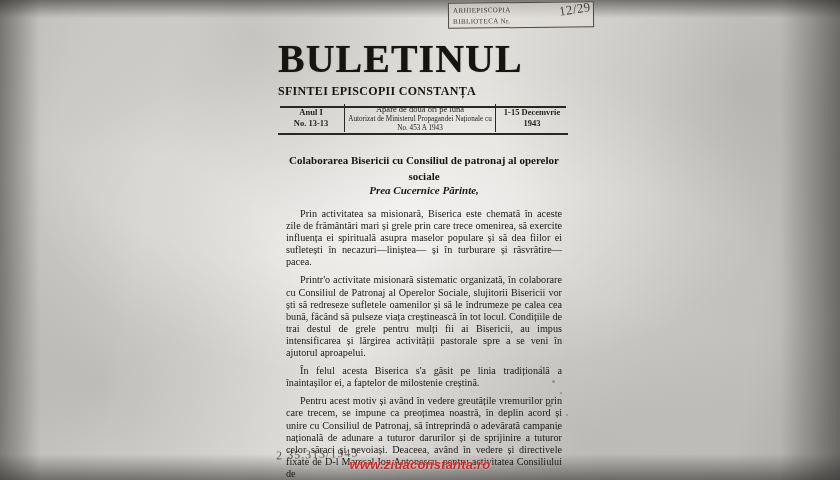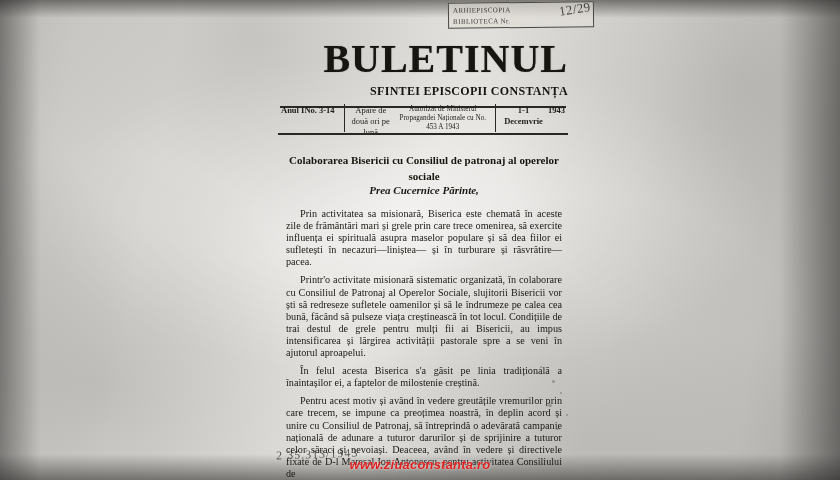--- a/index.html
+++ b/index.html
@@ -89,21 +89,21 @@
     transform: rotate(-8deg);
     opacity: 0.85;
   }
 
   
   #masthead {
     position: absolute;
     left: 278px;
     top: 38px;
     width: 290px;
-    text-align: right;
+    text-align: left;
   }
   #title-main {
     font-family: "Liberation Serif", serif;
     font-weight: bold;
     font-size: 40px;
     letter-spacing: 1px;
     color: #17150f;
     line-height: 42px;
     text-shadow: 0 0 1px rgba(0,0,0,0.5);
   }
@@ -130,21 +130,22 @@
     top: 104px;
     width: 290px;
     height: 28px;
     display: flex;
     align-items: stretch;
     color: #201e19;
     font-family: "Liberation Serif", serif;
   }
   #colophon .cell {
     display: flex;
-    flex-direction: row;
+    flex-direction: column;
+    justify-content: center;
     text-align: center;
     padding: 1px 3px;
     box-sizing: border-box;
   }
   #colophon .c1 { width: 66px; font-size: 8.5px; line-height: 11px; font-weight: bold; }
   #colophon .c2 { flex: 1; font-size: 7.2px; line-height: 9px; border-left: 1px solid #2a2823; border-right: 1px solid #2a2823; }
   #colophon .c2 .big { font-size: 8.5px; font-weight: normal; line-height: 11px; }
   #colophon .c3 { width: 72px; font-size: 8.5px; line-height: 11px; font-weight: bold; }
   #rule-bottom {
     position: absolute;
@@ -256,28 +257,28 @@
 
   <div id="masthead">
     <div id="title-main">BULETINUL</div>
     <div id="title-sub">SFINTEI EPISCOPII CONSTANȚA</div>
     <div id="rule-top"></div>
   </div>
 
   <div id="colophon">
     <div class="cell c1">
       <span>Anul I</span>
-      <span>No. 3-14</span>
+      <span>No. 13-13</span>
     </div>
     <div class="cell c2">
       <span class="big">Apare de două ori pe lună</span>
       <span>Autorizat de Ministerul Propagandei Naționale cu No. 453 A 1943</span>
     </div>
     <div class="cell c3">
-      <span>1-1 Decemvrie</span>
+      <span>1-15 Decemvrie</span>
       <span>1943</span>
     </div>
   </div>
   <div id="rule-bottom"></div>
 
   <div id="article-title">Colaborarea Bisericii cu Consiliul de patronaj al operelor sociale</div>
   <div id="salutation">Prea Cucernice Părinte,</div>
 
   <div id="body-text">
     <p>Prin activitatea sa misionară, Biserica este chemată în aceste zile de frământări mari și grele prin care trece omenirea, să exercite influența ei spirituală asupra maselor populare și să dea fiilor ei sufletești în necazuri—liniștea— și în turburare și răsvrătire—pacea.</p>

